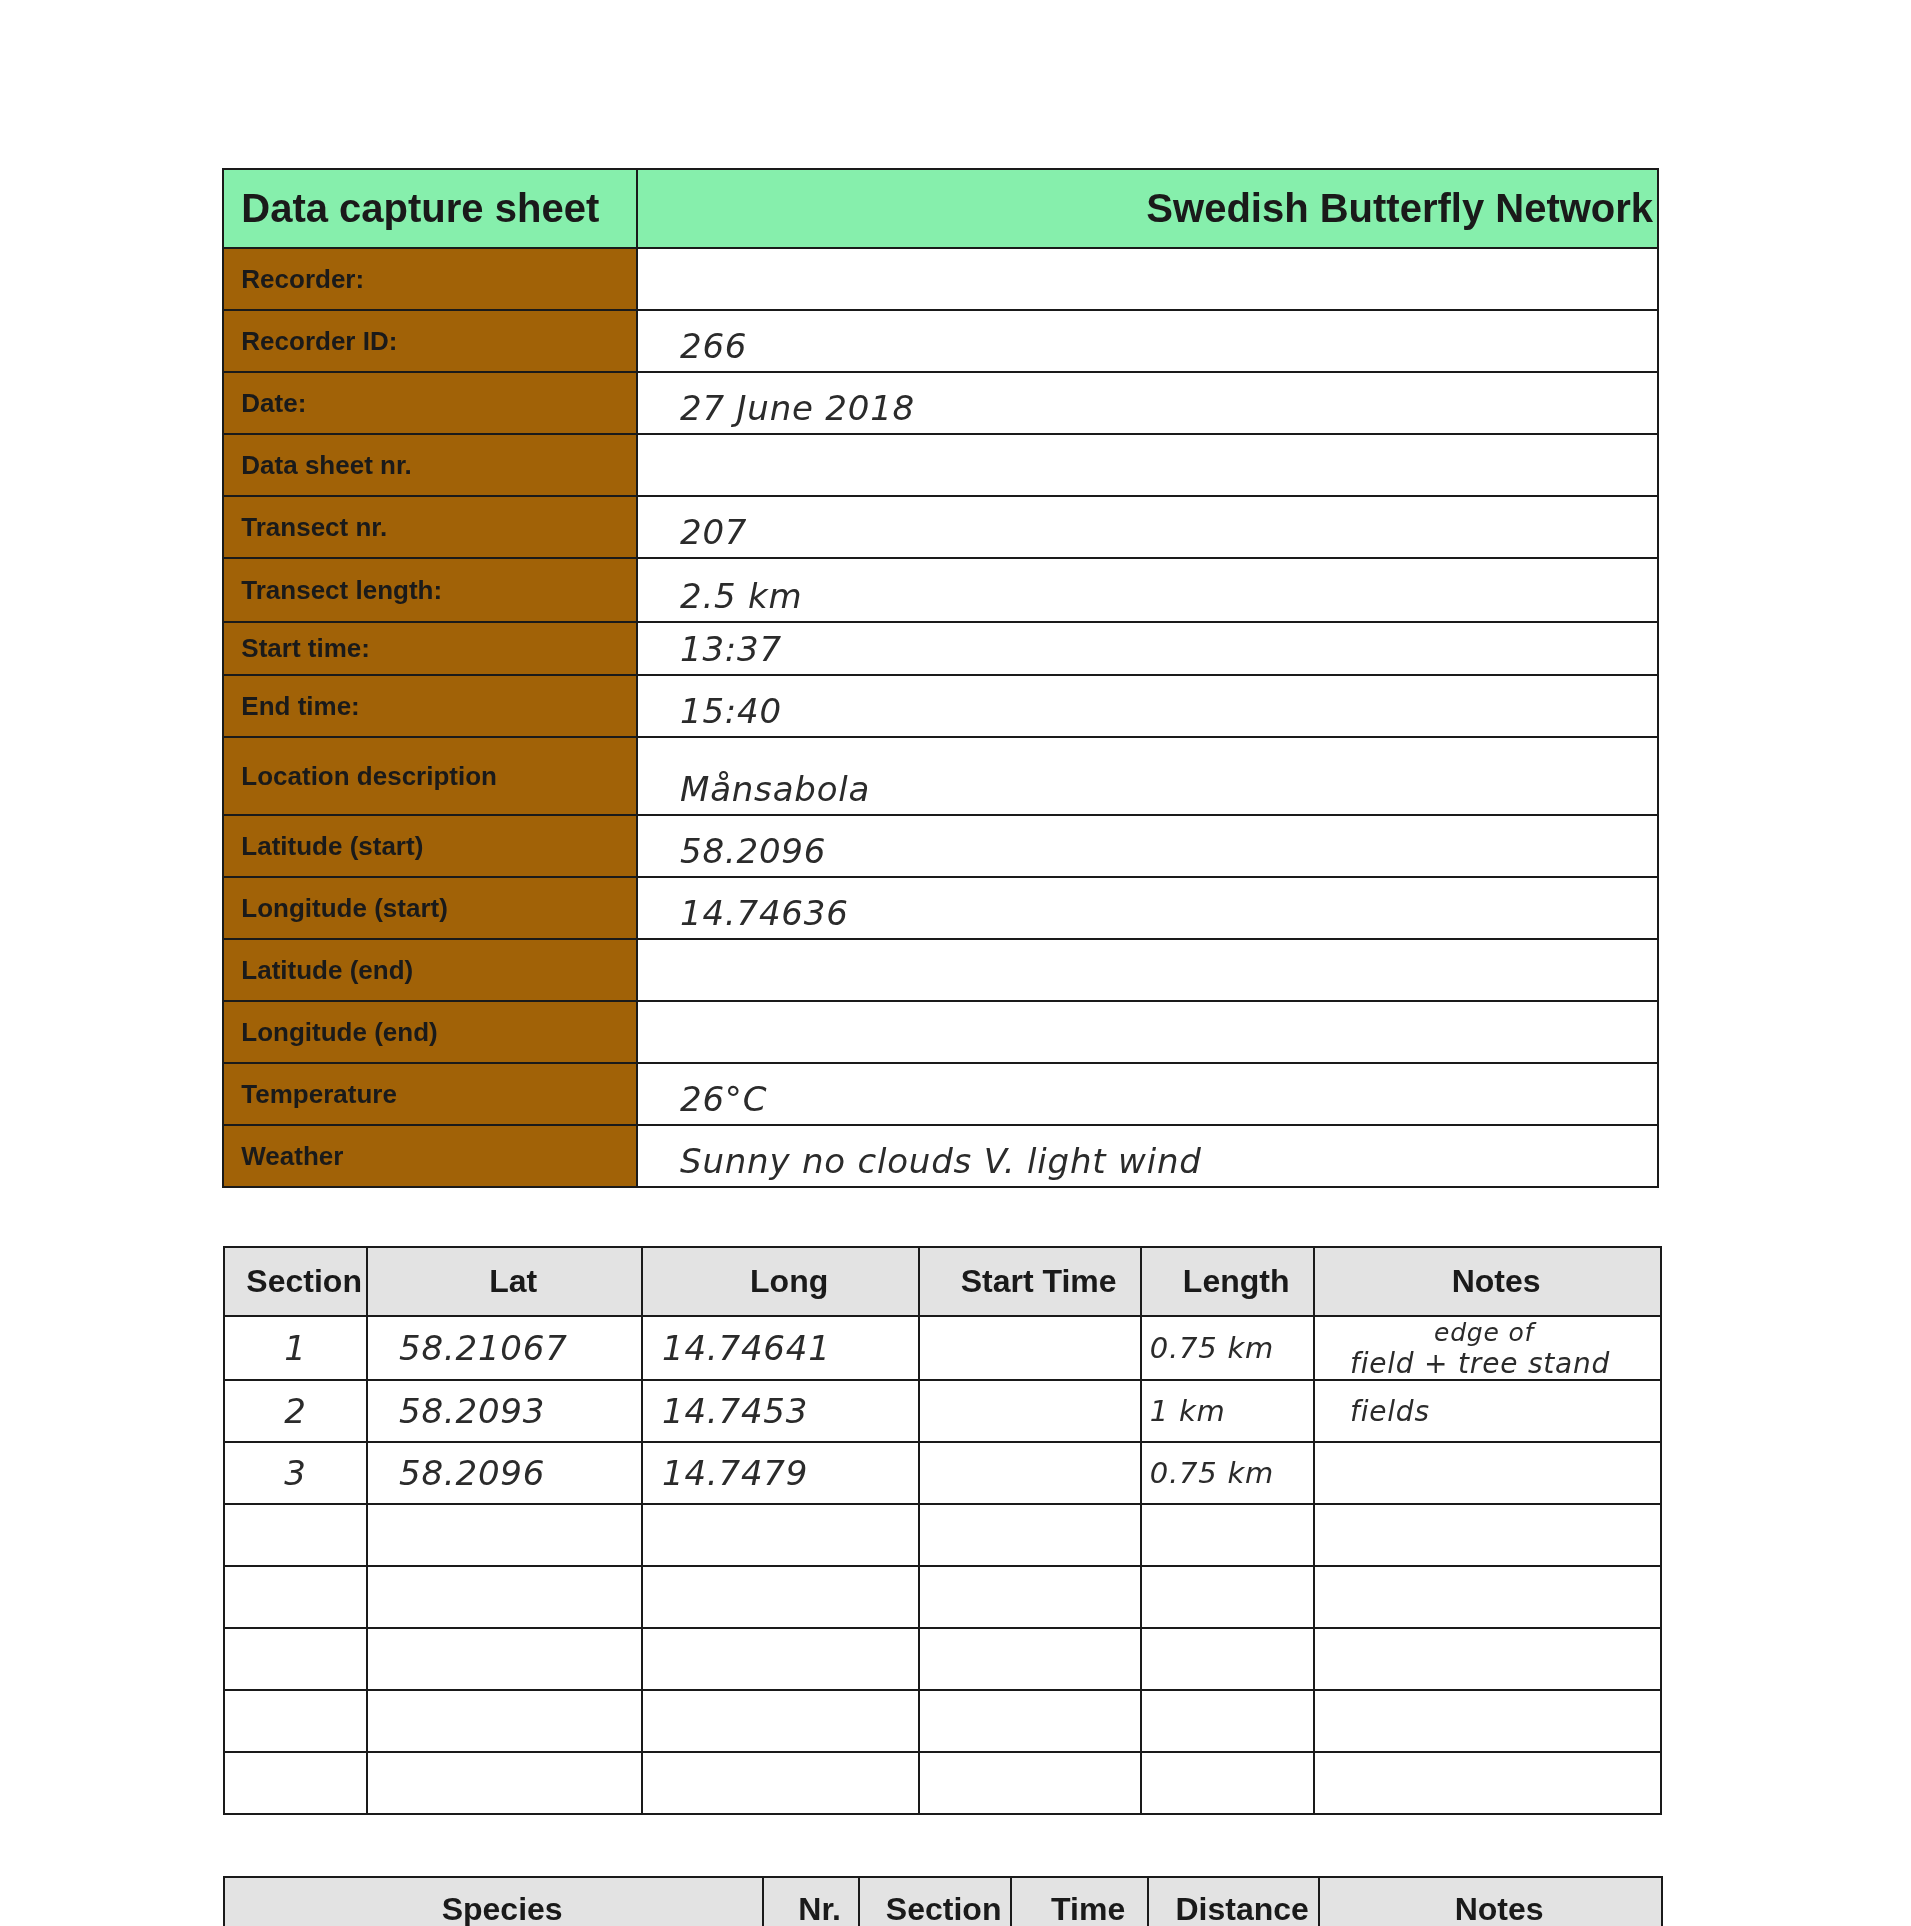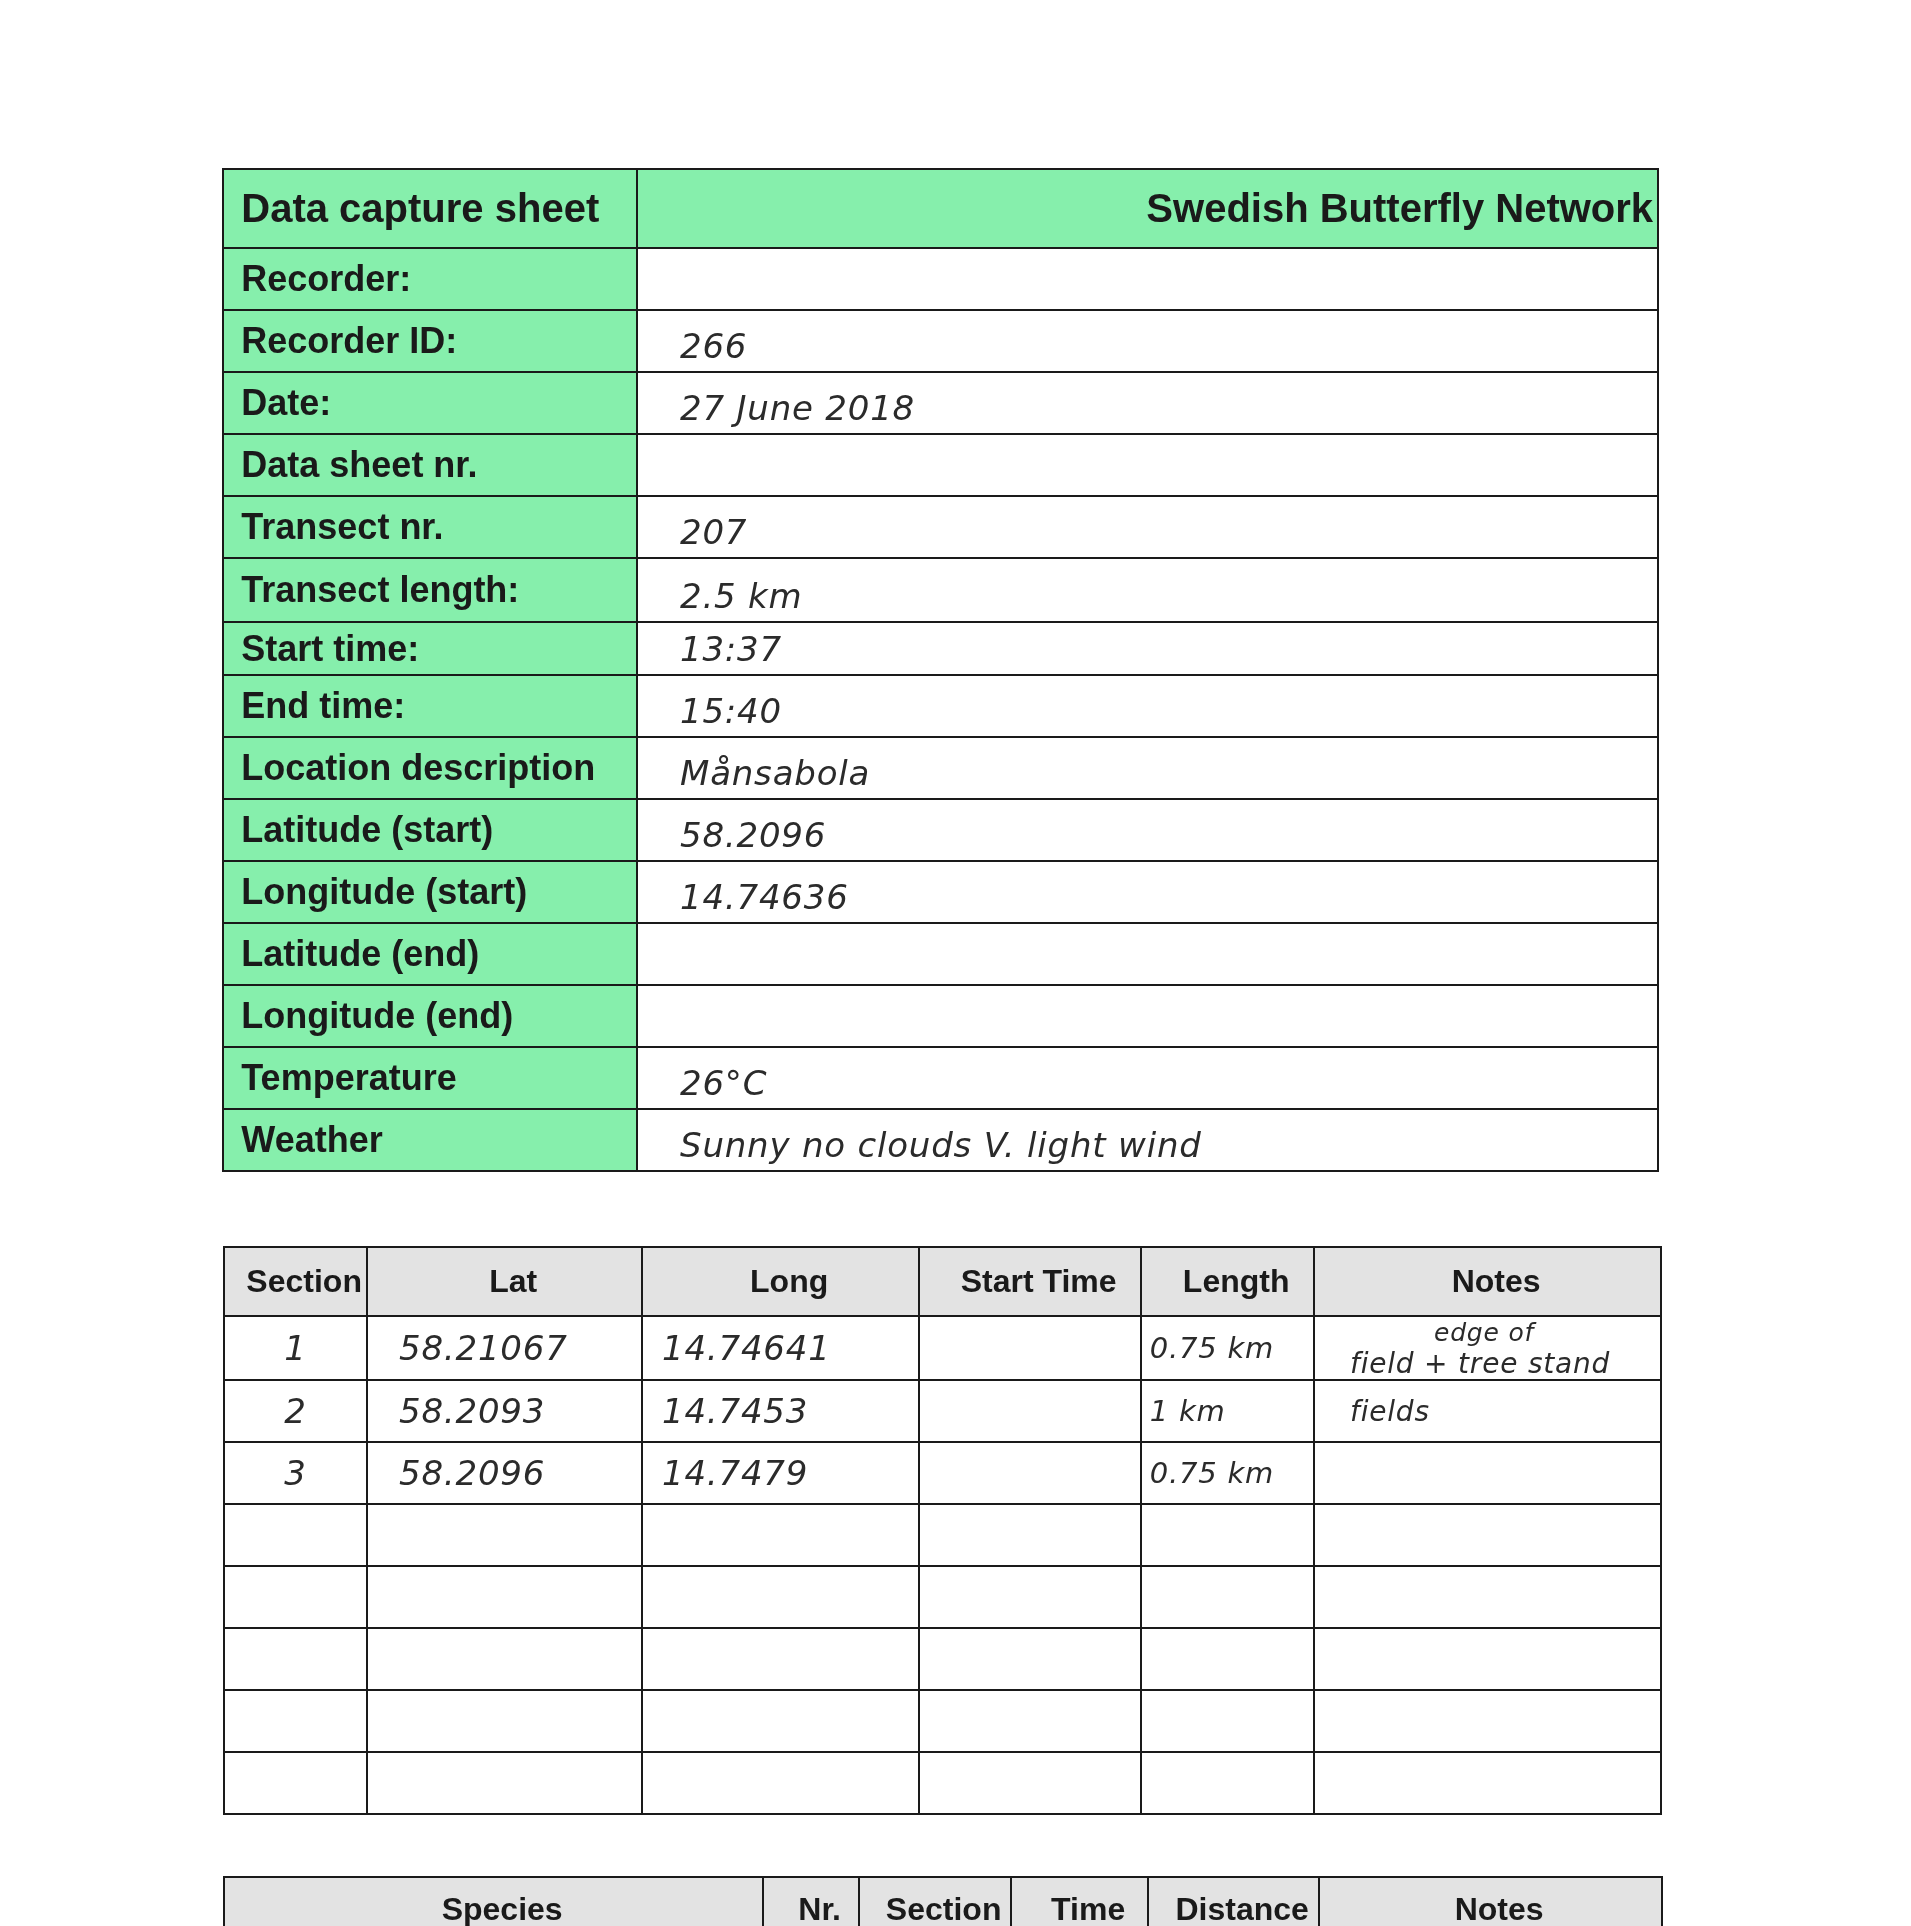--- a/index.html
+++ b/index.html
@@ -1,21 +1,21 @@
 <!DOCTYPE html>
 <html style="font-size:6.2px"><head>
 <meta charset="utf-8">
 <style>
   html, body { margin:0; padding:0; background:#ffffff; }
   body { width:1911px; height:2703px; position:relative; overflow:hidden;
          font-family:"Liberation Sans", sans-serif; color:#1a1a1a; }
   .tbl { position:absolute; border-collapse:collapse; table-layout:fixed; }
   .tbl td, .tbl th { border:2.7px solid #1a1a1a; padding:0; vertical-align:middle; }
   .tbl th { background:#e3e3e3; font-weight:bold; text-align:center; font-size:32px; padding-left:17.3px; }
-  .lbl { background:#86efac; font-weight:bold; font-size:36px; padding-left:17.3px !important; }
+  .lbl { background:#a16207; font-weight:bold; font-size:26px; padding-left:17.3px !important; }
   .hw { font-family:"DejaVu Sans", sans-serif; font-weight:normal; color:#2b2b2b;
         font-size:34px; font-style:oblique; letter-spacing:0.8px; }
   .val { padding-left:42px !important; vertical-align:bottom !important; padding-bottom:5.4px !important; }
   .title-cell { font-size:40px; font-weight:bold; background:#86efac; }
   #t1 { left:222px; top:168px; width:1435px; }
   #t2 { left:223px; top:1246px; width:1437px; }
   #t3 { left:223px; top:1876px; width:1439px; }
   .center { text-align:center; }
   .note-small { font-size:28px; line-height:31px; }
   .sup { display:block; font-size:25px; margin-left:84px; }
@@ -60,21 +60,21 @@
         <td class="hw val">2.5 km</td>
       </tr>
       <tr style="height: 53px;">
         <td class="lbl">Start time:</td>
         <td class="hw val">13:37</td>
       </tr>
       <tr style="height: 62px;">
         <td class="lbl">End time:</td>
         <td class="hw val">15:40</td>
       </tr>
-      <tr style="height: 62px;">
+      <tr style="height: 78px;">
         <td class="lbl">Location description</td>
         <td class="hw val">Månsabola</td>
       </tr>
       <tr style="height: 62px;">
         <td class="lbl">Latitude (start)</td>
         <td class="hw val">58.2096</td>
       </tr>
       <tr style="height: 62px;">
         <td class="lbl">Longitude (start)</td>
         <td class="hw val">14.74636</td>

